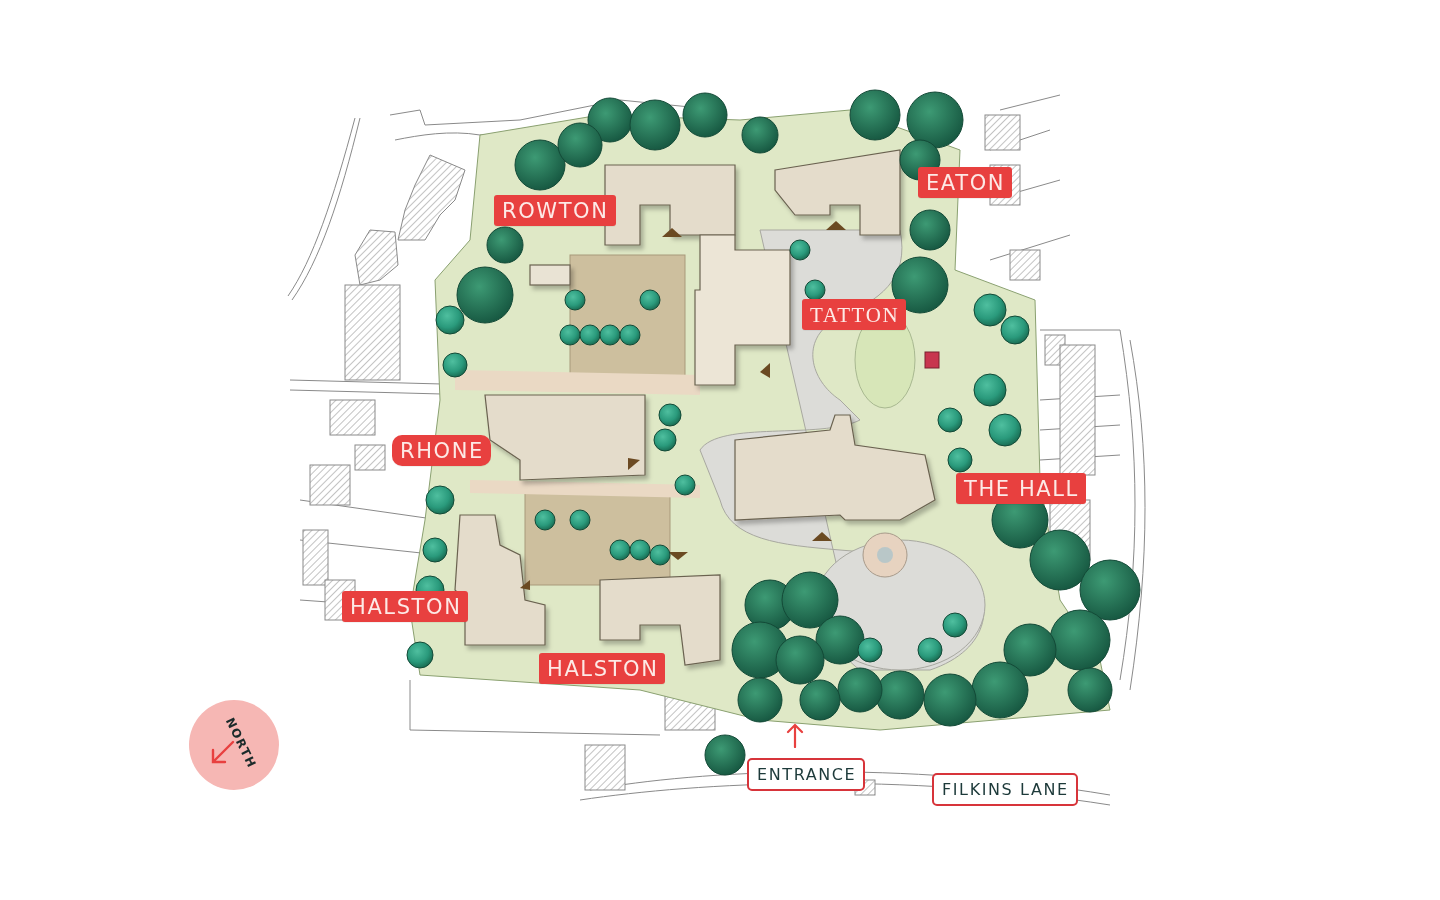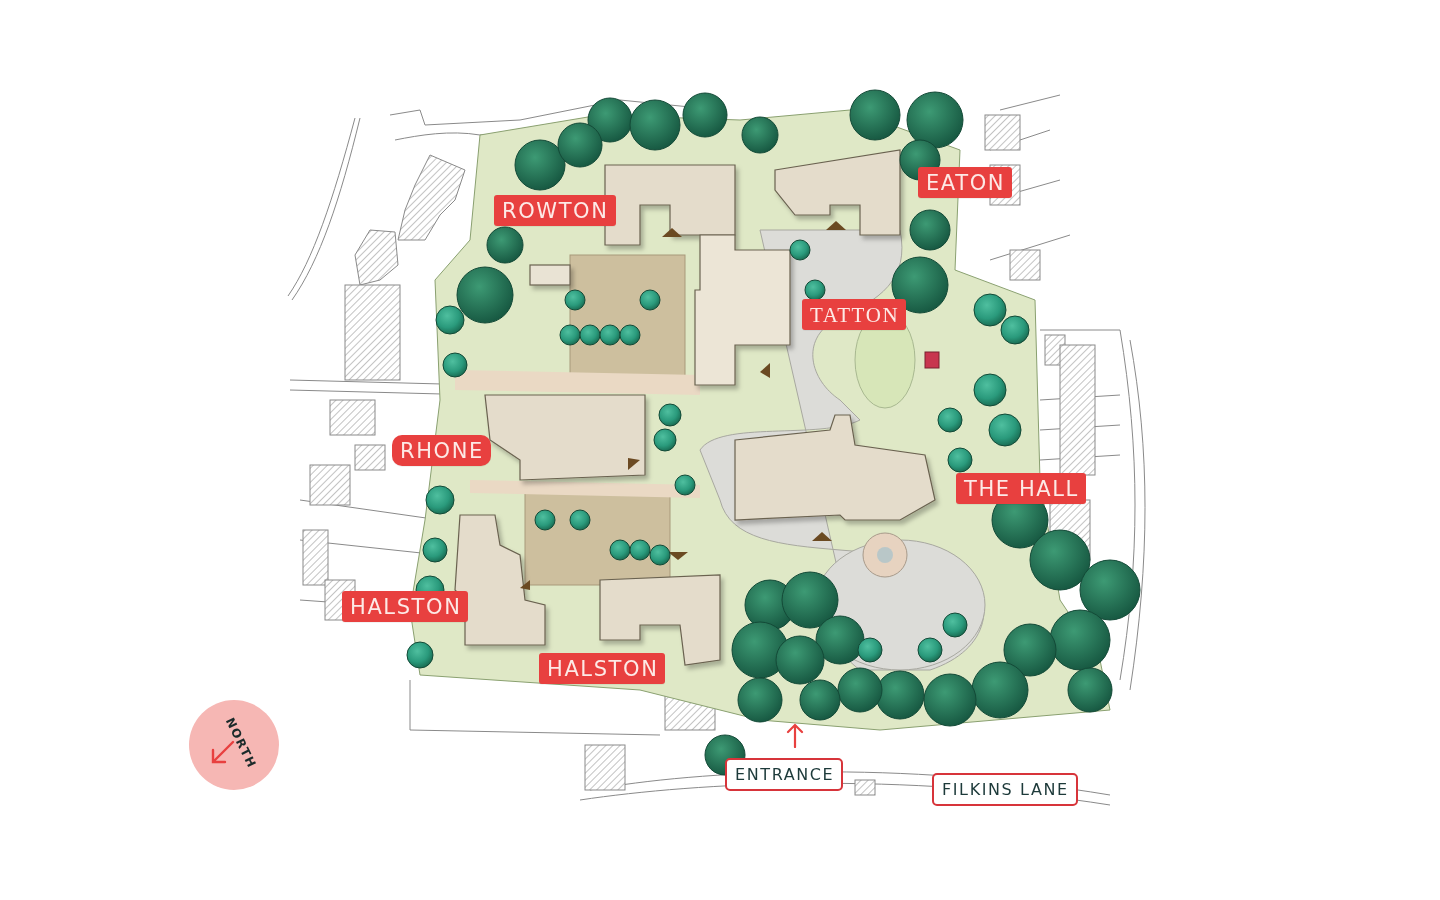--- a/index.html
+++ b/index.html
@@ -222,21 +222,21 @@
 <div class="tag" style="left:918px;top:167px;">EATON</div>
 <div class="tag" style="left:802px;top:299px;font-family:Liberation Serif, serif;">TATTON</div>
 <div class="tag" style="left:392px;top:435px;border-radius:10px;">RHONE</div>
 <div class="tag" style="left:956px;top:473px;">THE HALL</div>
 <div class="tag" style="left:342px;top:584px;margin-top:7px;">HALSTON</div>
 <div class="tag" style="left:539px;top:653px;">HALSTON</div>
 
 <svg id="entrance-arrow" viewBox="0 0 20 26">
   <path d="M10 25 L10 3 M3 10 L10 3 L17 10" stroke="#e8403f" stroke-width="2.2" fill="none" stroke-linecap="round"></path>
 </svg>
-<div class="otag" style="left:725px;top:758px;">ENTRANCE</div>
+<div class="otag" style="left:747px;top:758px;">ENTRANCE</div>
 <div class="otag" style="left:899px;top:773px;margin-left:33px;">FILKINS LANE</div>
 
 <div id="north">
   <div id="north-text">NORTH</div>
   <svg id="north-arrow" viewBox="0 0 32 32">
     <path d="M26 6 L6 26 M6 14 L6 26 L18 26" stroke="#e8403f" stroke-width="2.4" fill="none" stroke-linecap="round"></path>
   </svg>
 </div>
 
 </body></html>

